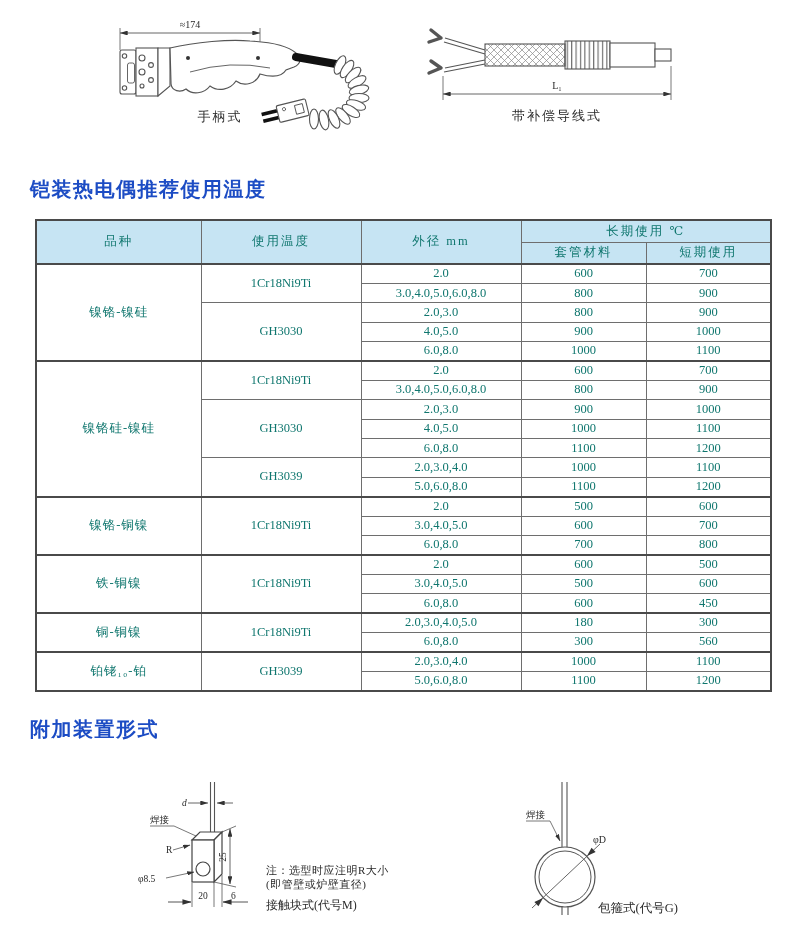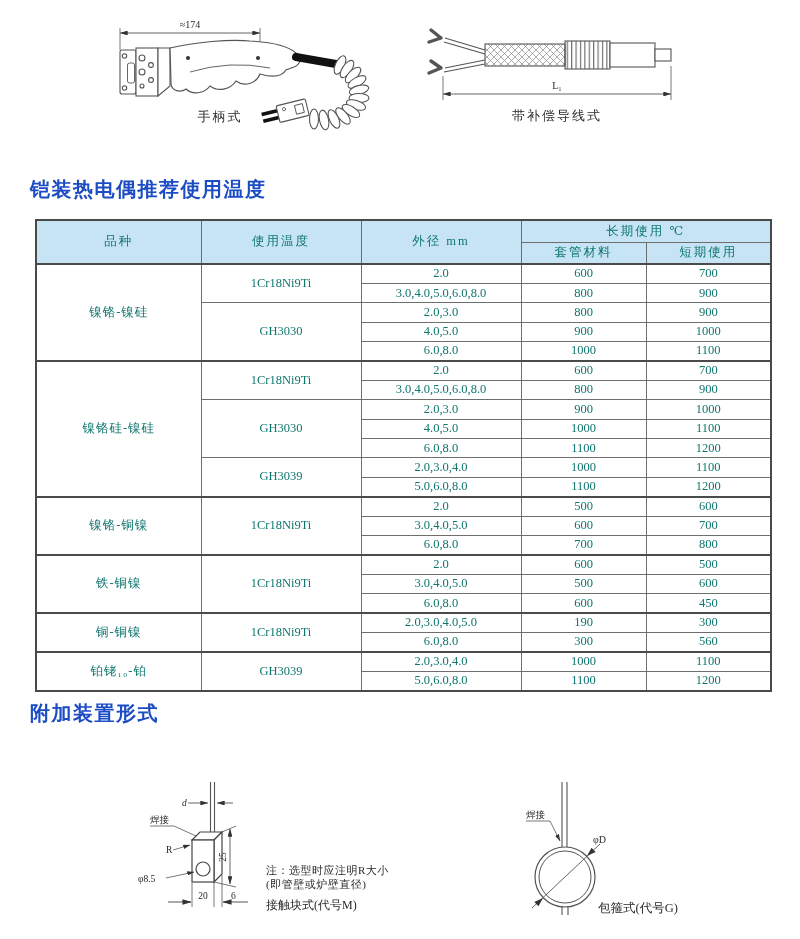--- a/index.html
+++ b/index.html
@@ -7,21 +7,21 @@
   body {
     position:relative; background:#ffffff; overflow:hidden;
     font-family:"Liberation Serif","DejaVu Serif",serif; color:#1c1c1c;
   }
   .heading {
     position:absolute; left:30px;
     font-family:Liberation Sans, sans-serif;
     font-weight:bold; font-size:20px; letter-spacing:1.5px; color:#1c4cc4;
   }
   #heading-temp { top:176px; }
-  #heading-attach { top:700px; }
+  #heading-attach { top:716px; }
   .drawing { position:absolute; }
   #drw-handle { left:90px; top:8px; }
   #drw-lead   { left:403px; top:8px; }
   #drw-block  { left:130px; top:762px; }
   #drw-hoop   { left:480px; top:762px; }
   svg text { fill:#2a2a2a; font-family:"Liberation Serif","DejaVu Serif",serif; }
   .cap { font-size:13px; letter-spacing:2px; }
   .dim { font-size:10px; }
   .sml { font-size:9.5px; }
   .note { font-size:11px; letter-spacing:0.5px; }
@@ -261,21 +261,21 @@
       </tr>
       <tr data-name="table-row">
         <td data-name="diameter-cell">6.0,8.0</td>
         <td data-name="long-term-cell">600</td>
         <td data-name="short-term-cell">450</td>
       </tr>
       <tr data-name="table-row" class="g-top">
         <td data-name="variety-cell" rowspan="2">铜-铜镍</td>
         <td data-name="material-cell" rowspan="2">1Cr18Ni9Ti</td>
         <td data-name="diameter-cell">2.0,3.0,4.0,5.0</td>
-        <td data-name="long-term-cell">190</td>
+        <td data-name="long-term-cell">180</td>
         <td data-name="short-term-cell">300</td>
       </tr>
       <tr data-name="table-row">
         <td data-name="diameter-cell">6.0,8.0</td>
         <td data-name="long-term-cell">300</td>
         <td data-name="short-term-cell">560</td>
       </tr>
       <tr data-name="table-row" class="g-top">
         <td data-name="variety-cell" rowspan="2">铂铑₁₀-铂</td>
         <td data-name="material-cell" rowspan="2">GH3039</td>

